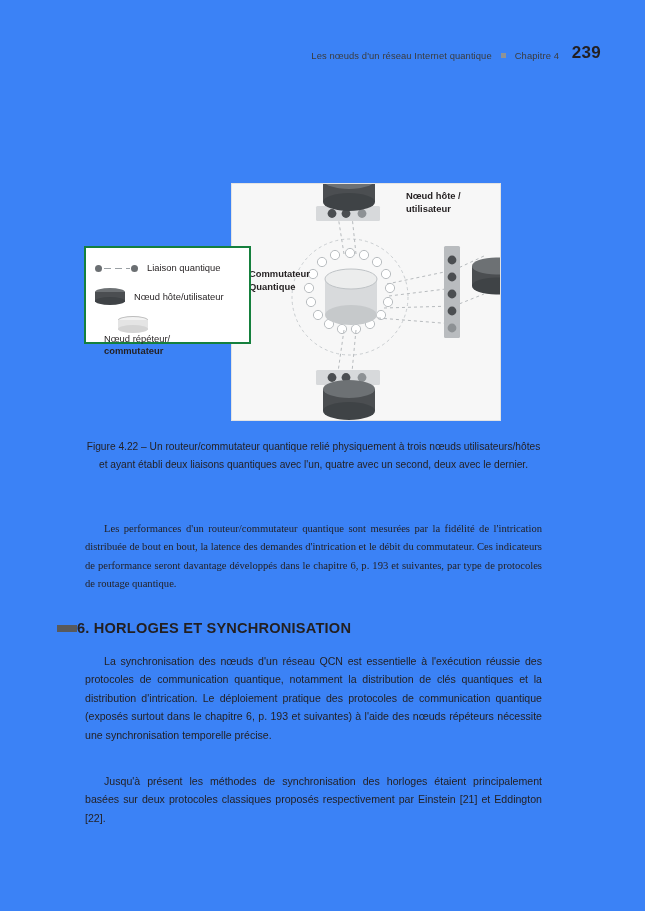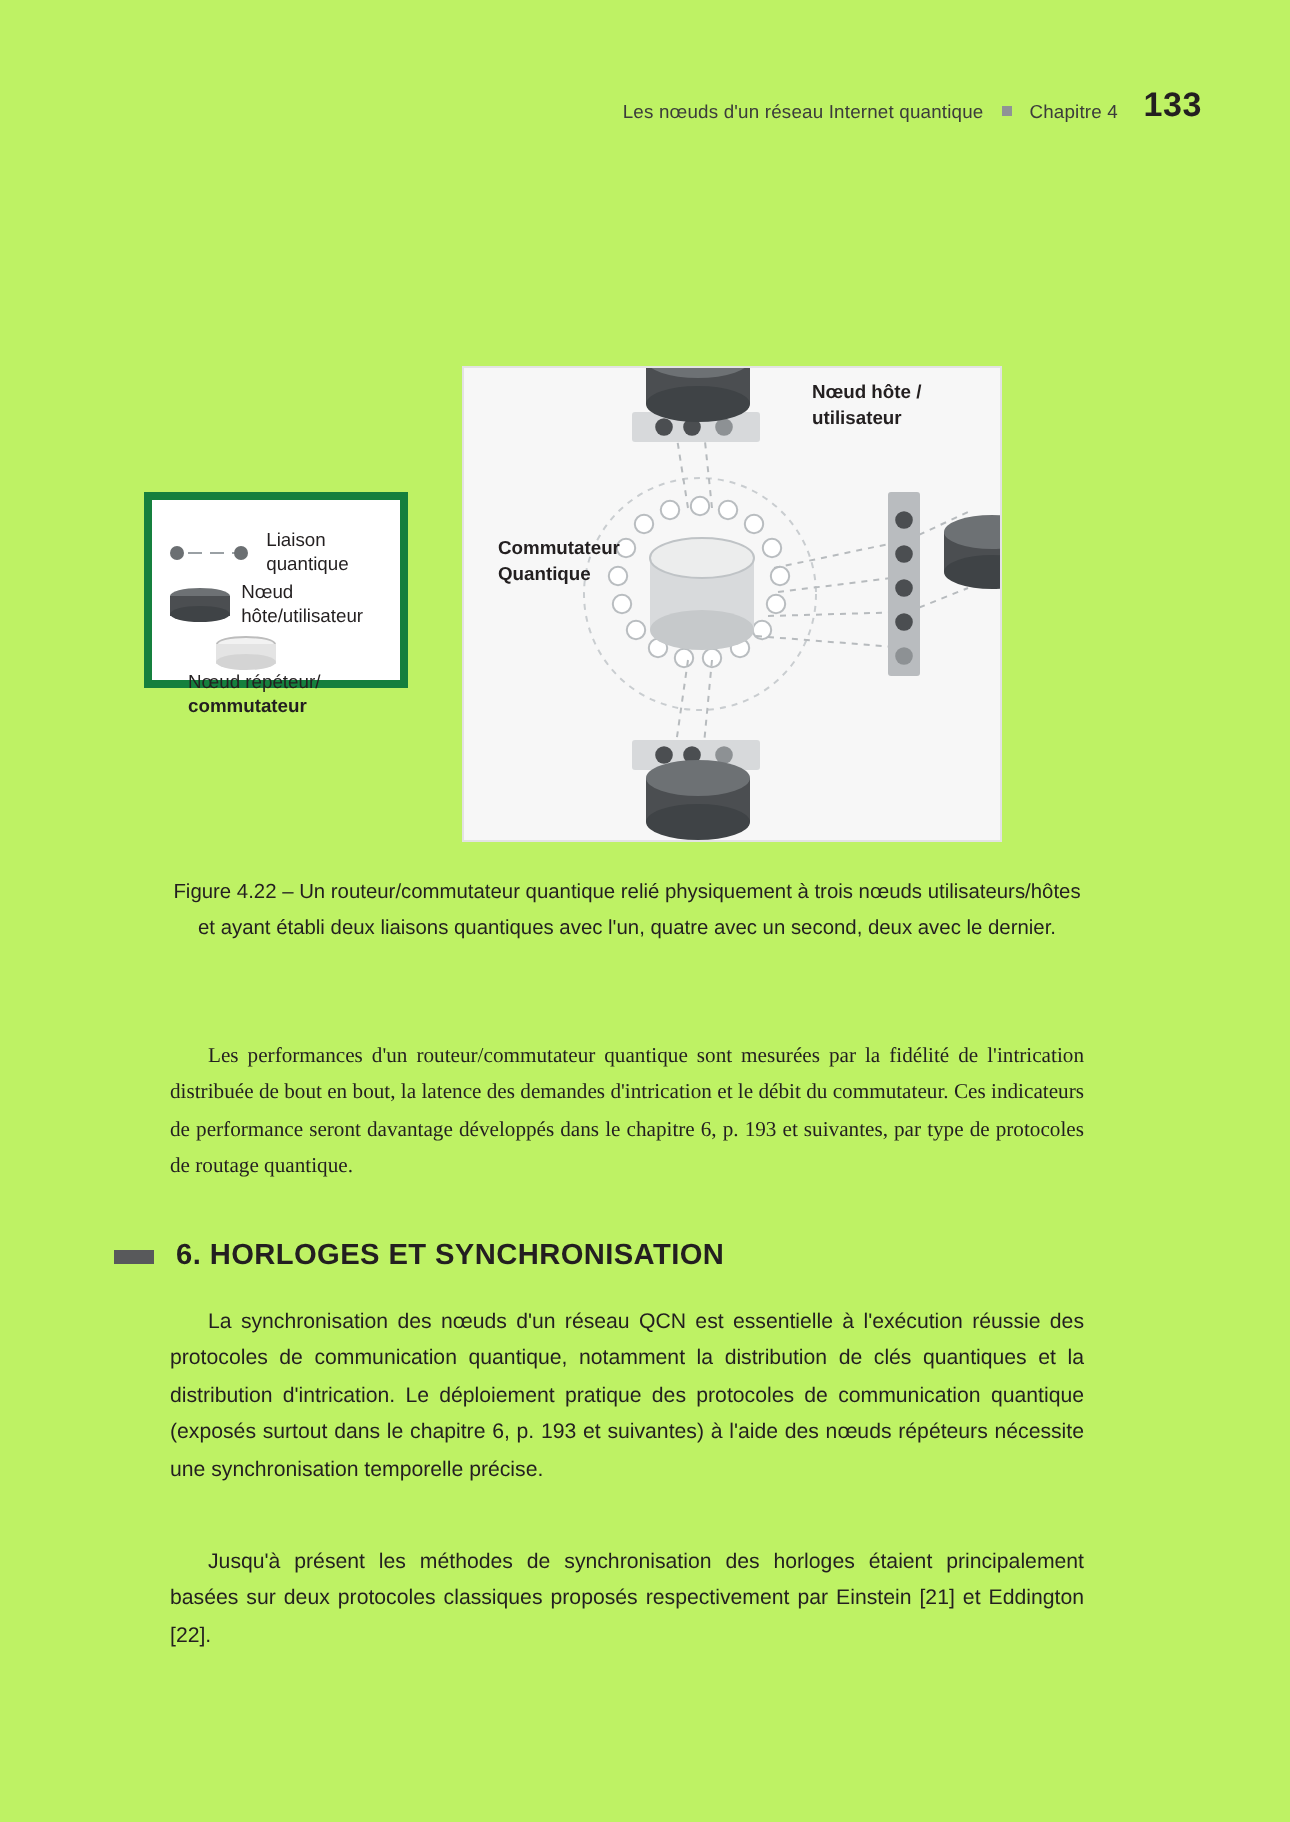--- a/index.html
+++ b/index.html
@@ -11,21 +11,21 @@
     width: 645px;
     height: 911px;
     position: relative;
     font-family: "Liberation Sans", sans-serif;
     color: #231f20;
     overflow: hidden;
   }
   .page {
     position: absolute;
     inset: 0;
-    background: #bef264;
+    background: #3b82f6;
   }
 
   
   .runhead {
     position: absolute;
     top: 50px;
     right: 86px;
     display: flex;
     align-items: center;
     gap: 9px;
@@ -79,21 +79,21 @@
 
   .para-after-fig { top: 520px; font-family: Liberation Serif, serif; }
 
   
   .heading {
     position: absolute;
     left: 57px;
     top: 620px;
     display: flex;
     align-items: center;
-    gap: 11px;
+    gap: 0;
   }
   .heading .bar {
     width: 20px;
     height: 7px;
     background: #58595b;
   }
   .heading .htext {
     font-size: 14.6px;
     font-weight: bold;
     letter-spacing: 0.2px;
@@ -109,26 +109,26 @@
     left: 231px;
     top: 183px;
     width: 268px;
     height: 236px;
     background: #f7f7f7;
     border: 1px solid #e3e3e3;
   }
 
   .legend {
     position: absolute;
-    left: 72px;
+    left: 84px;
     top: 246px;
-    width: 132px;
+    width: 167px;
     height: 98px;
     background: #ffffff;
-    border: 4px solid #15803d;
+    border: 2px solid #15803d;
     box-sizing: border-box;
   }
   .legend-row {
     position: absolute;
     left: 9px;
     display: flex;
     align-items: center;
     font-size: 9.4px;
     color: #231f20;
   }
@@ -190,21 +190,21 @@
 </head>
 <body>
 
 <div class="page">
 
   <div class="runhead">
     <span>Les nœuds d'un réseau Internet quantique</span>
     <span class="sq"></span>
     <span>Chapitre 4</span>
   </div>
-  <div class="folio">133</div>
+  <div class="folio">239</div>
 
 
   <div class="figure">
     <svg class="fig-svg" width="268" height="236" viewBox="0 0 268 236">
 
       <circle cx="118" cy="113" r="58" fill="none" stroke="#c9cdd0" stroke-width="1" stroke-dasharray="3,3"></circle>
 
       <g fill="#ffffff" stroke="#b9bdc0" stroke-width="1">
         <circle cx="118" cy="69" r="4.6"></circle>
         <circle cx="132" cy="71" r="4.6"></circle>

